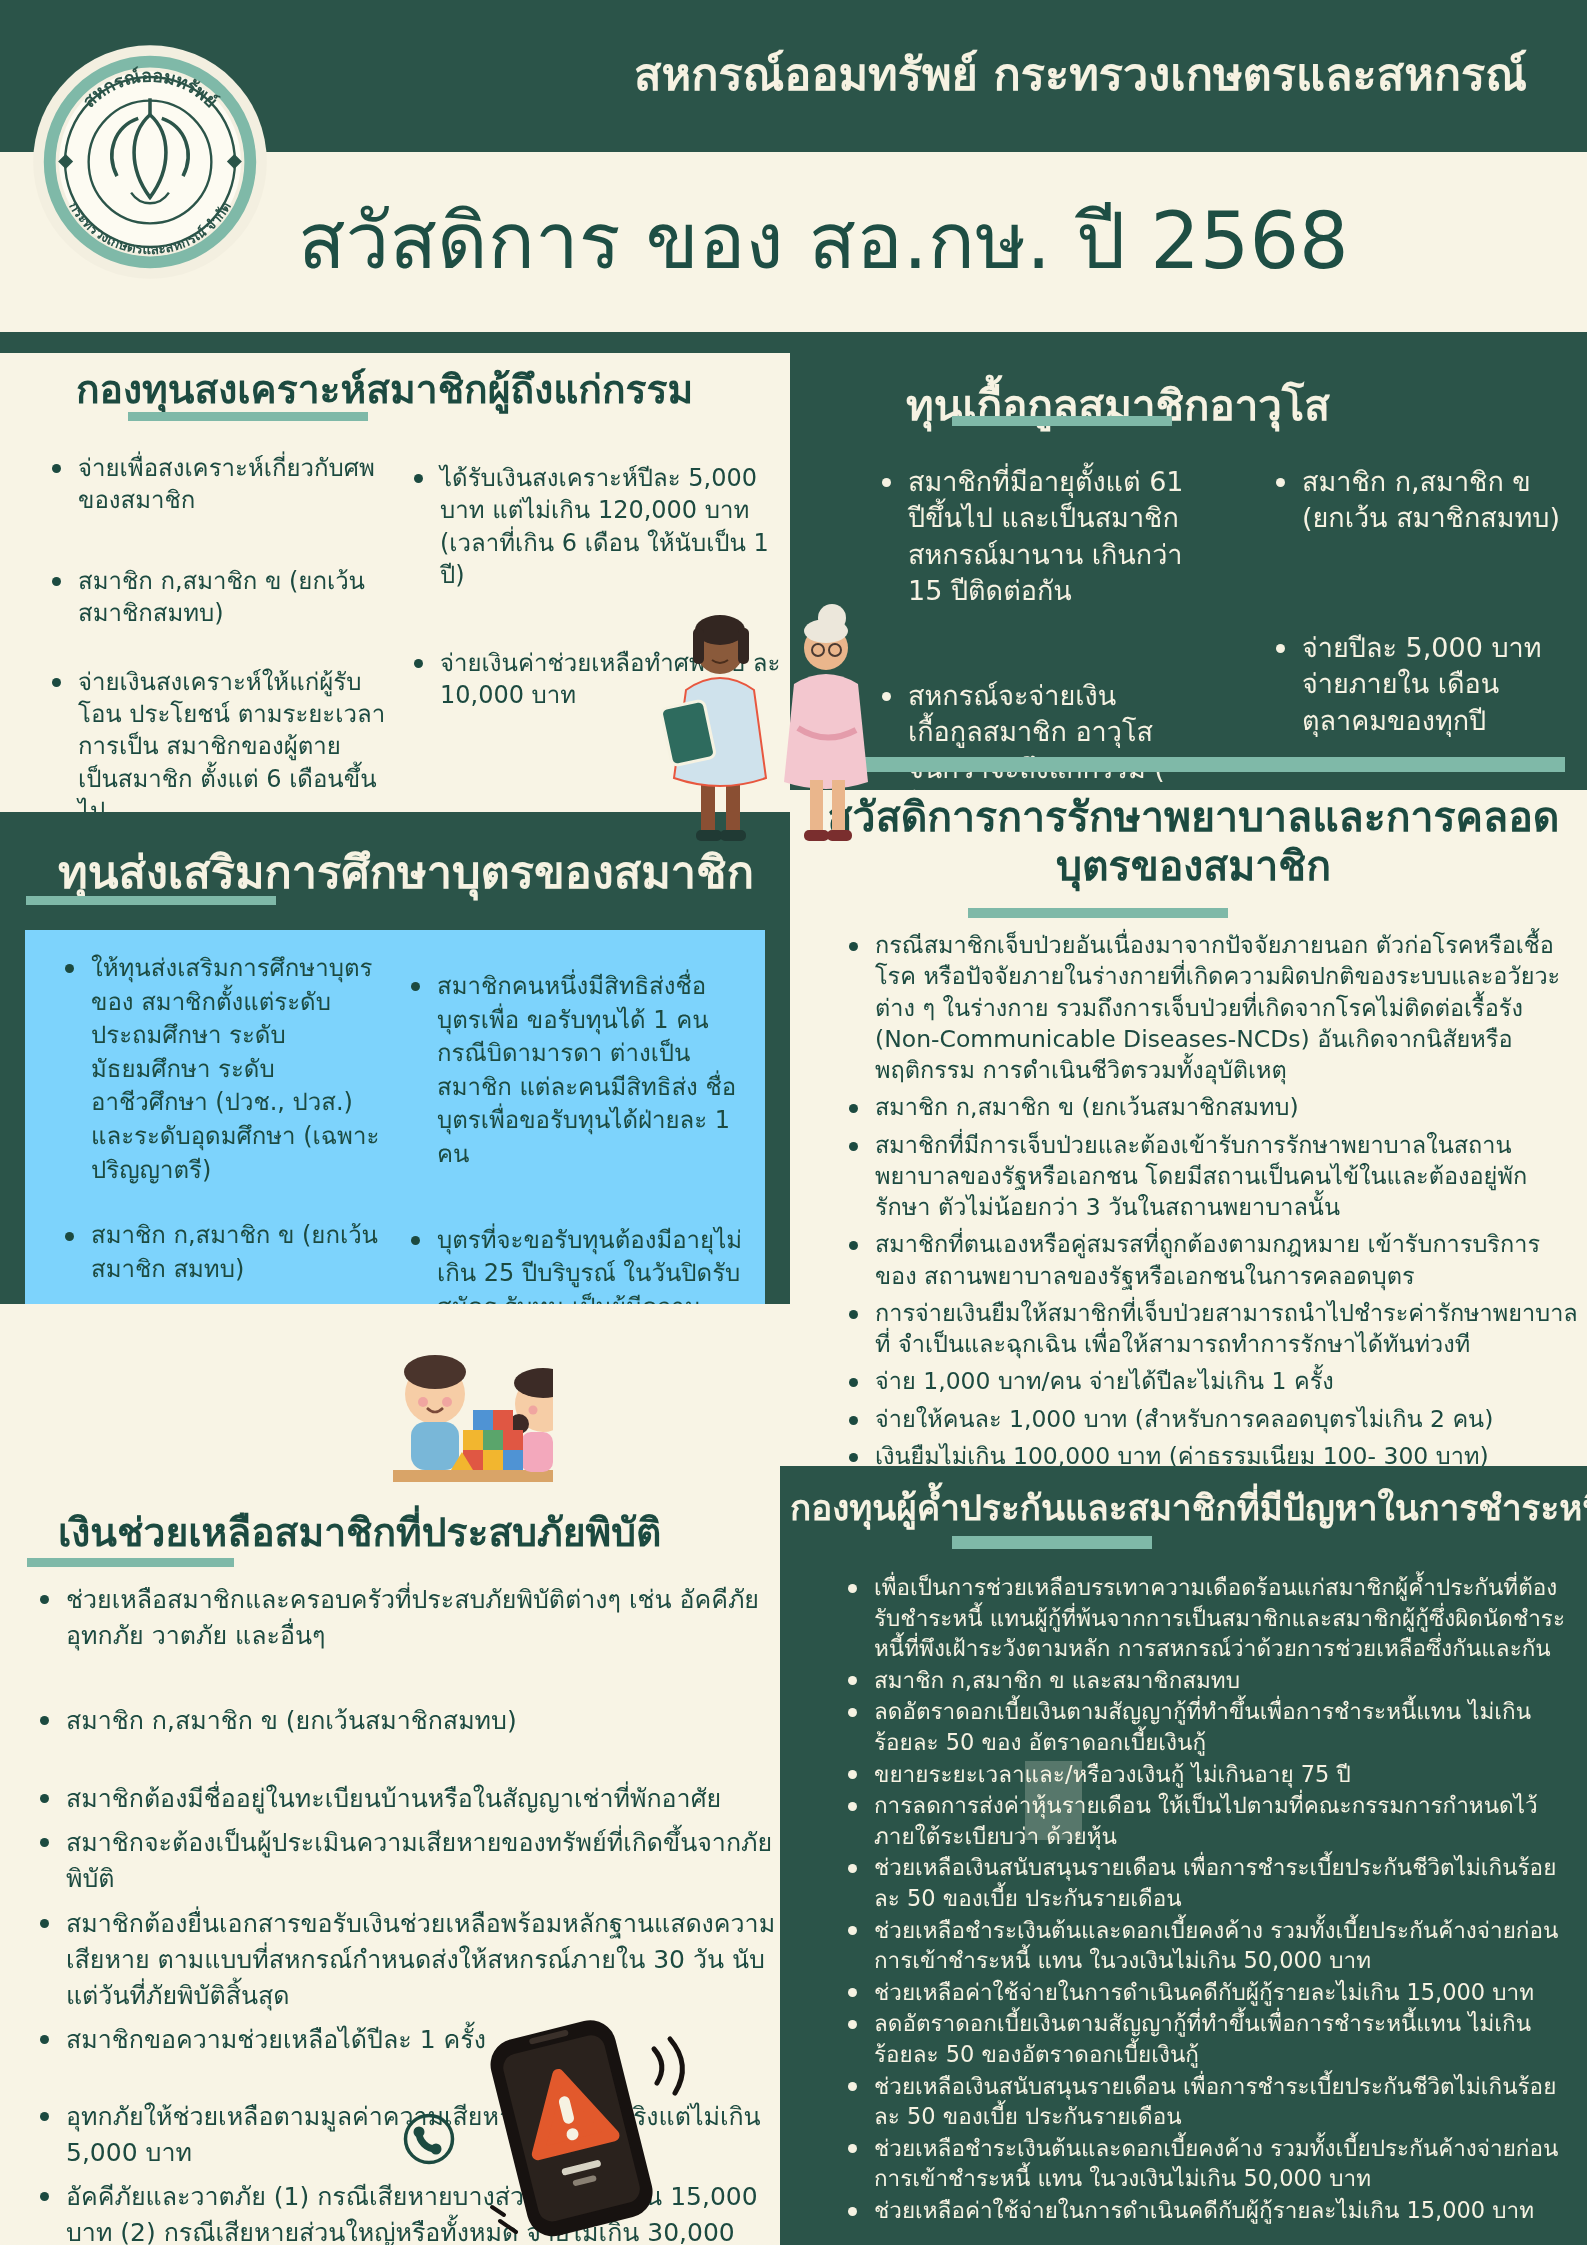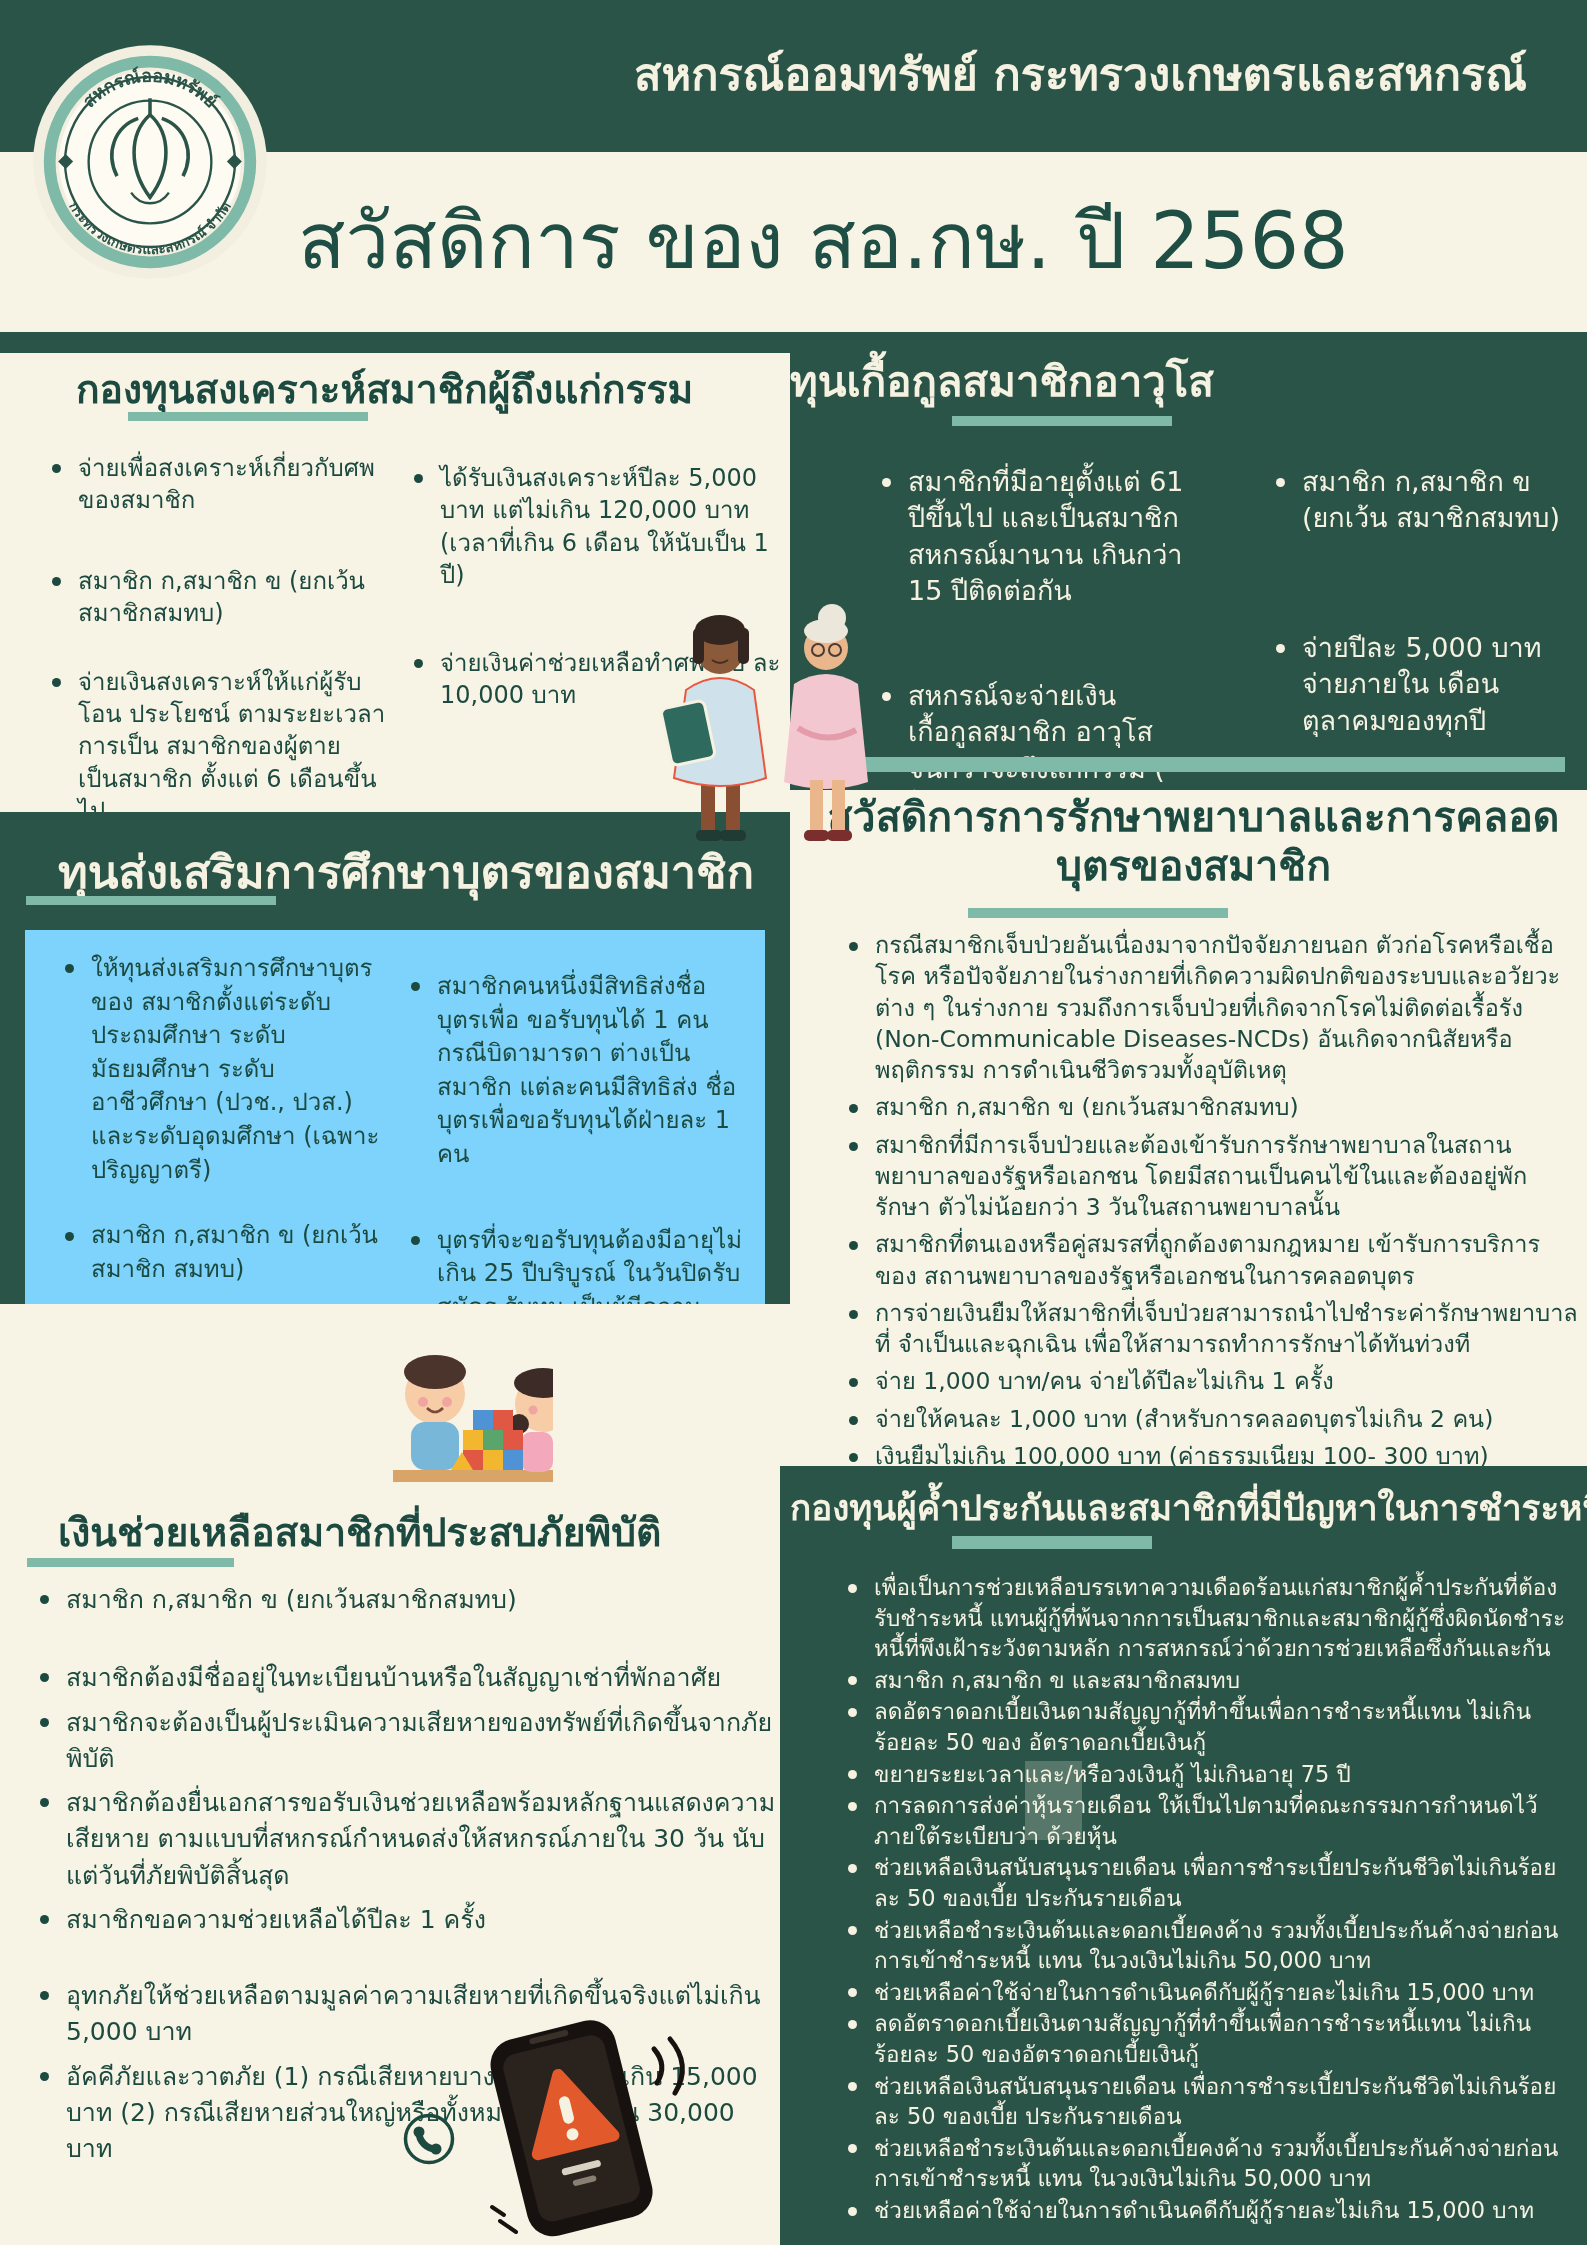--- a/index.html
+++ b/index.html
@@ -28,21 +28,21 @@
   
   .s1-header{position:absolute;top:358px;left:76px;font-size:39px;font-weight:bold;white-space:nowrap}
   .s1-underline{position:absolute;top:412px;left:128px;width:240px;height:9px}
   .s1-col1{position:absolute;top:452px;left:48px;width:340px;font-size:24px;line-height:1.35}
   .s1-col2{position:absolute;top:462px;left:410px;width:372px;font-size:24px;line-height:1.35}
   .s1-col1 li.g1{margin-bottom:48px}.s1-col1 li.g2{margin-bottom:36px}
   .s1-col2 li.g1{margin-bottom:55px}
 
   
   .senior-panel{top:332px;left:790px;width:797px;height:458px}
-  .s2-header{position:absolute;top:16px;left:0;width:540px;text-align:left;font-size:42px;font-weight:bold;color:#F6F2E2;white-space:nowrap}
+  .s2-header{position:absolute;top:40px;left:0;width:540px;text-align:right;font-size:42px;font-weight:bold;color:#F6F2E2;white-space:nowrap}
   .s2-underline{position:absolute;top:84px;left:162px;width:220px;height:10px}
   .s2-col1{position:absolute;top:132px;left:88px;width:312px;font-size:27px;line-height:1.35}
   .s2-col2{position:absolute;top:132px;left:482px;width:292px;font-size:27px;line-height:1.35}
   .s2-col1 li.g1{margin-bottom:68px}
   .s2-col2 li.g1{margin-bottom:93px}
   .s2-bottombar{position:absolute;left:55px;top:425px;width:720px;height:15px}
 
   
   .edu-panel{top:812px;left:0;width:790px;height:492px}
   .s3-header{position:absolute;top:24px;left:58px;font-size:45px;font-weight:bold;color:#F6F2E2;white-space:nowrap}
@@ -169,20 +169,21 @@
   <li>สมาชิกที่ตนเองหรือคู่สมรสที่ถูกต้องตามกฎหมาย เข้ารับการบริการของ สถานพยาบาลของรัฐหรือเอกชนในการคลอดบุตร</li>
   <li>การจ่ายเงินยืมให้สมาชิกที่เจ็บป่วยสามารถนำไปชำระค่ารักษาพยาบาลที่ จำเป็นและฉุกเฉิน เพื่อให้สามารถทำการรักษาได้ทันท่วงที</li>
   <li>จ่าย 1,000 บาท/คน จ่ายได้ปีละไม่เกิน 1 ครั้ง</li>
   <li>จ่ายให้คนละ 1,000 บาท (สำหรับการคลอดบุตรไม่เกิน 2 คน)</li>
   <li>เงินยืมไม่เกิน 100,000 บาท (ค่าธรรมเนียม 100- 300 บาท)</li>
 </ul>
 
 <div class="s5-header">เงินช่วยเหลือสมาชิกที่ประสบภัยพิบัติ</div>
 <div class="s5-underline teal-bar"></div>
 <ul class="blist s5-list">
+  <li class="ga">ช่วยเหลือสมาชิกและครอบครัวที่ประสบภัยพิบัติต่างๆ เช่น อัคคีภัย อุทกภัย วาตภัย และอื่นๆ</li>
   <li class="gb">สมาชิก ก,สมาชิก ข (ยกเว้นสมาชิกสมทบ)</li>
   <li class="gc">สมาชิกต้องมีชื่ออยู่ในทะเบียนบ้านหรือในสัญญาเช่าที่พักอาศัย</li>
   <li class="gc">สมาชิกจะต้องเป็นผู้ประเมินความเสียหายของทรัพย์ที่เกิดขึ้นจากภัยพิบัติ</li>
   <li class="gc">สมาชิกต้องยื่นเอกสารขอรับเงินช่วยเหลือพร้อมหลักฐานแสดงความเสียหาย ตามแบบที่สหกรณ์กำหนดส่งให้สหกรณ์ภายใน 30 วัน นับแต่วันที่ภัยพิบัติสิ้นสุด</li>
   <li class="gd">สมาชิกขอความช่วยเหลือได้ปีละ 1 ครั้ง</li>
   <li class="gc">อุทกภัยให้ช่วยเหลือตามมูลค่าความเสียหายที่เกิดขึ้นจริงแต่ไม่เกิน 5,000 บาท</li>
   <li class="gc">อัคคีภัยและวาตภัย (1) กรณีเสียหายบางส่วน จ่ายไม่เกิน 15,000 บาท (2) กรณีเสียหายส่วนใหญ่หรือทั้งหมด จ่ายไม่เกิน 30,000 บาท</li>
 
 </ul>
 

